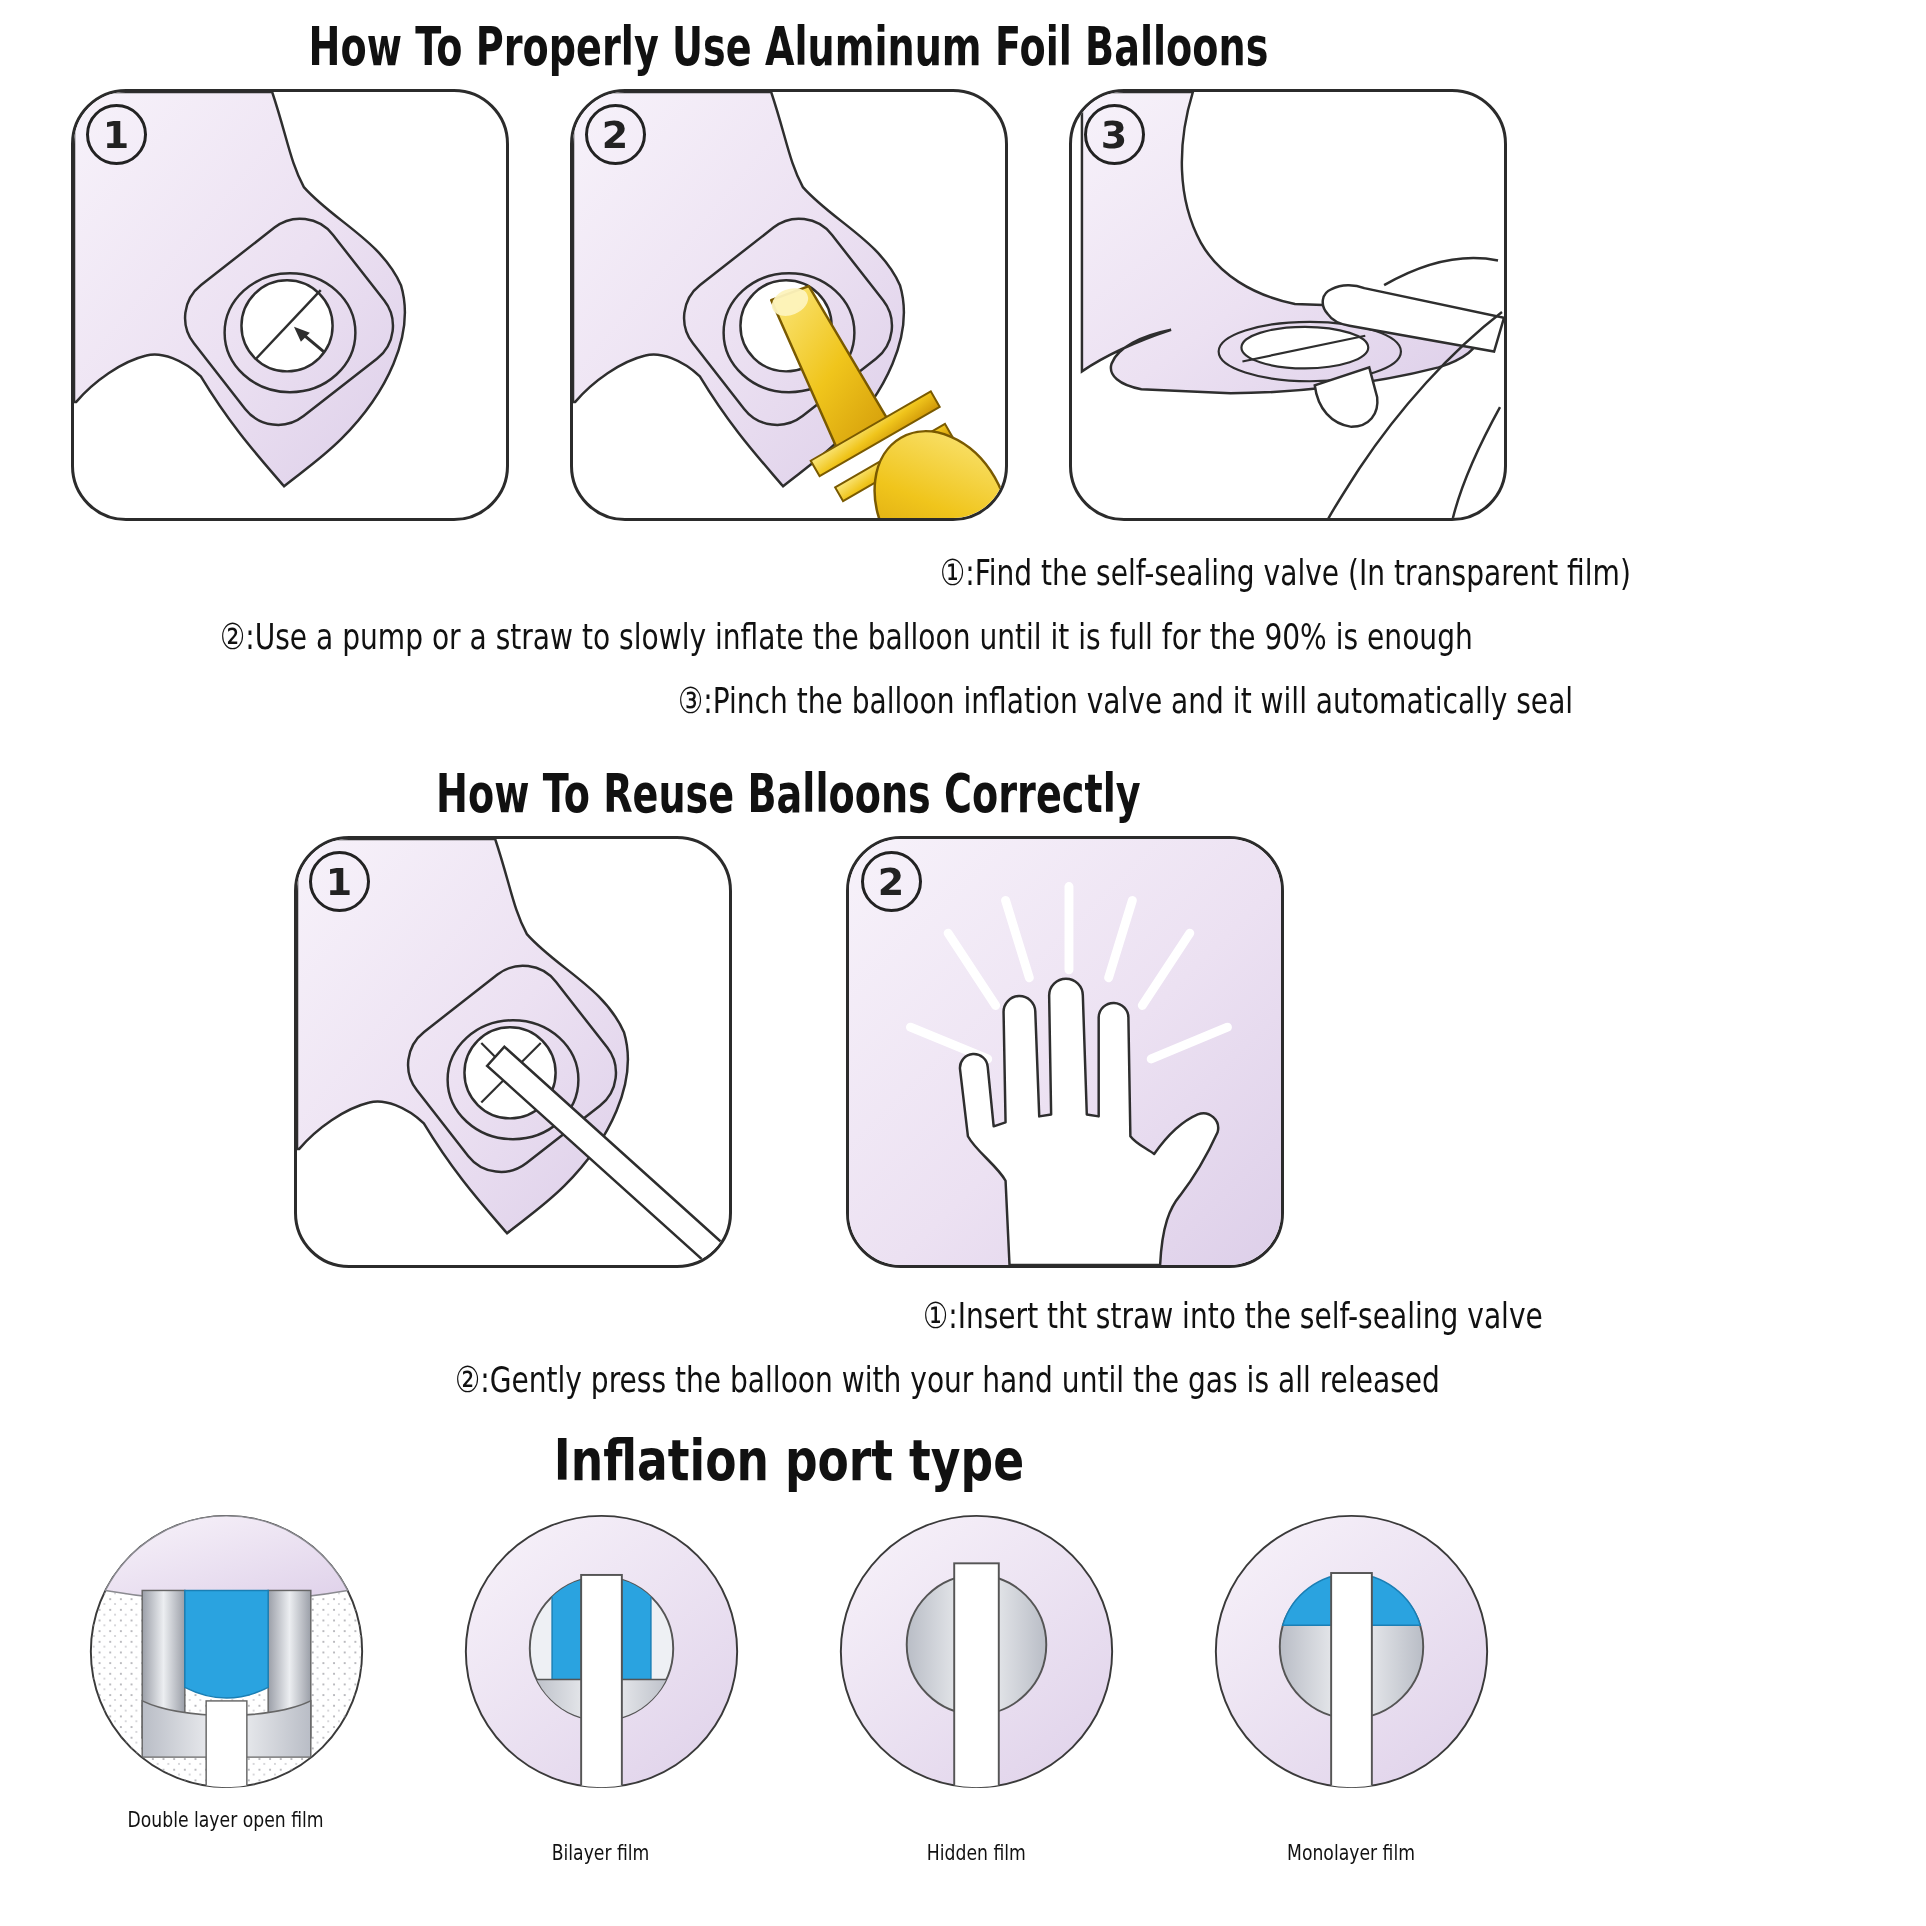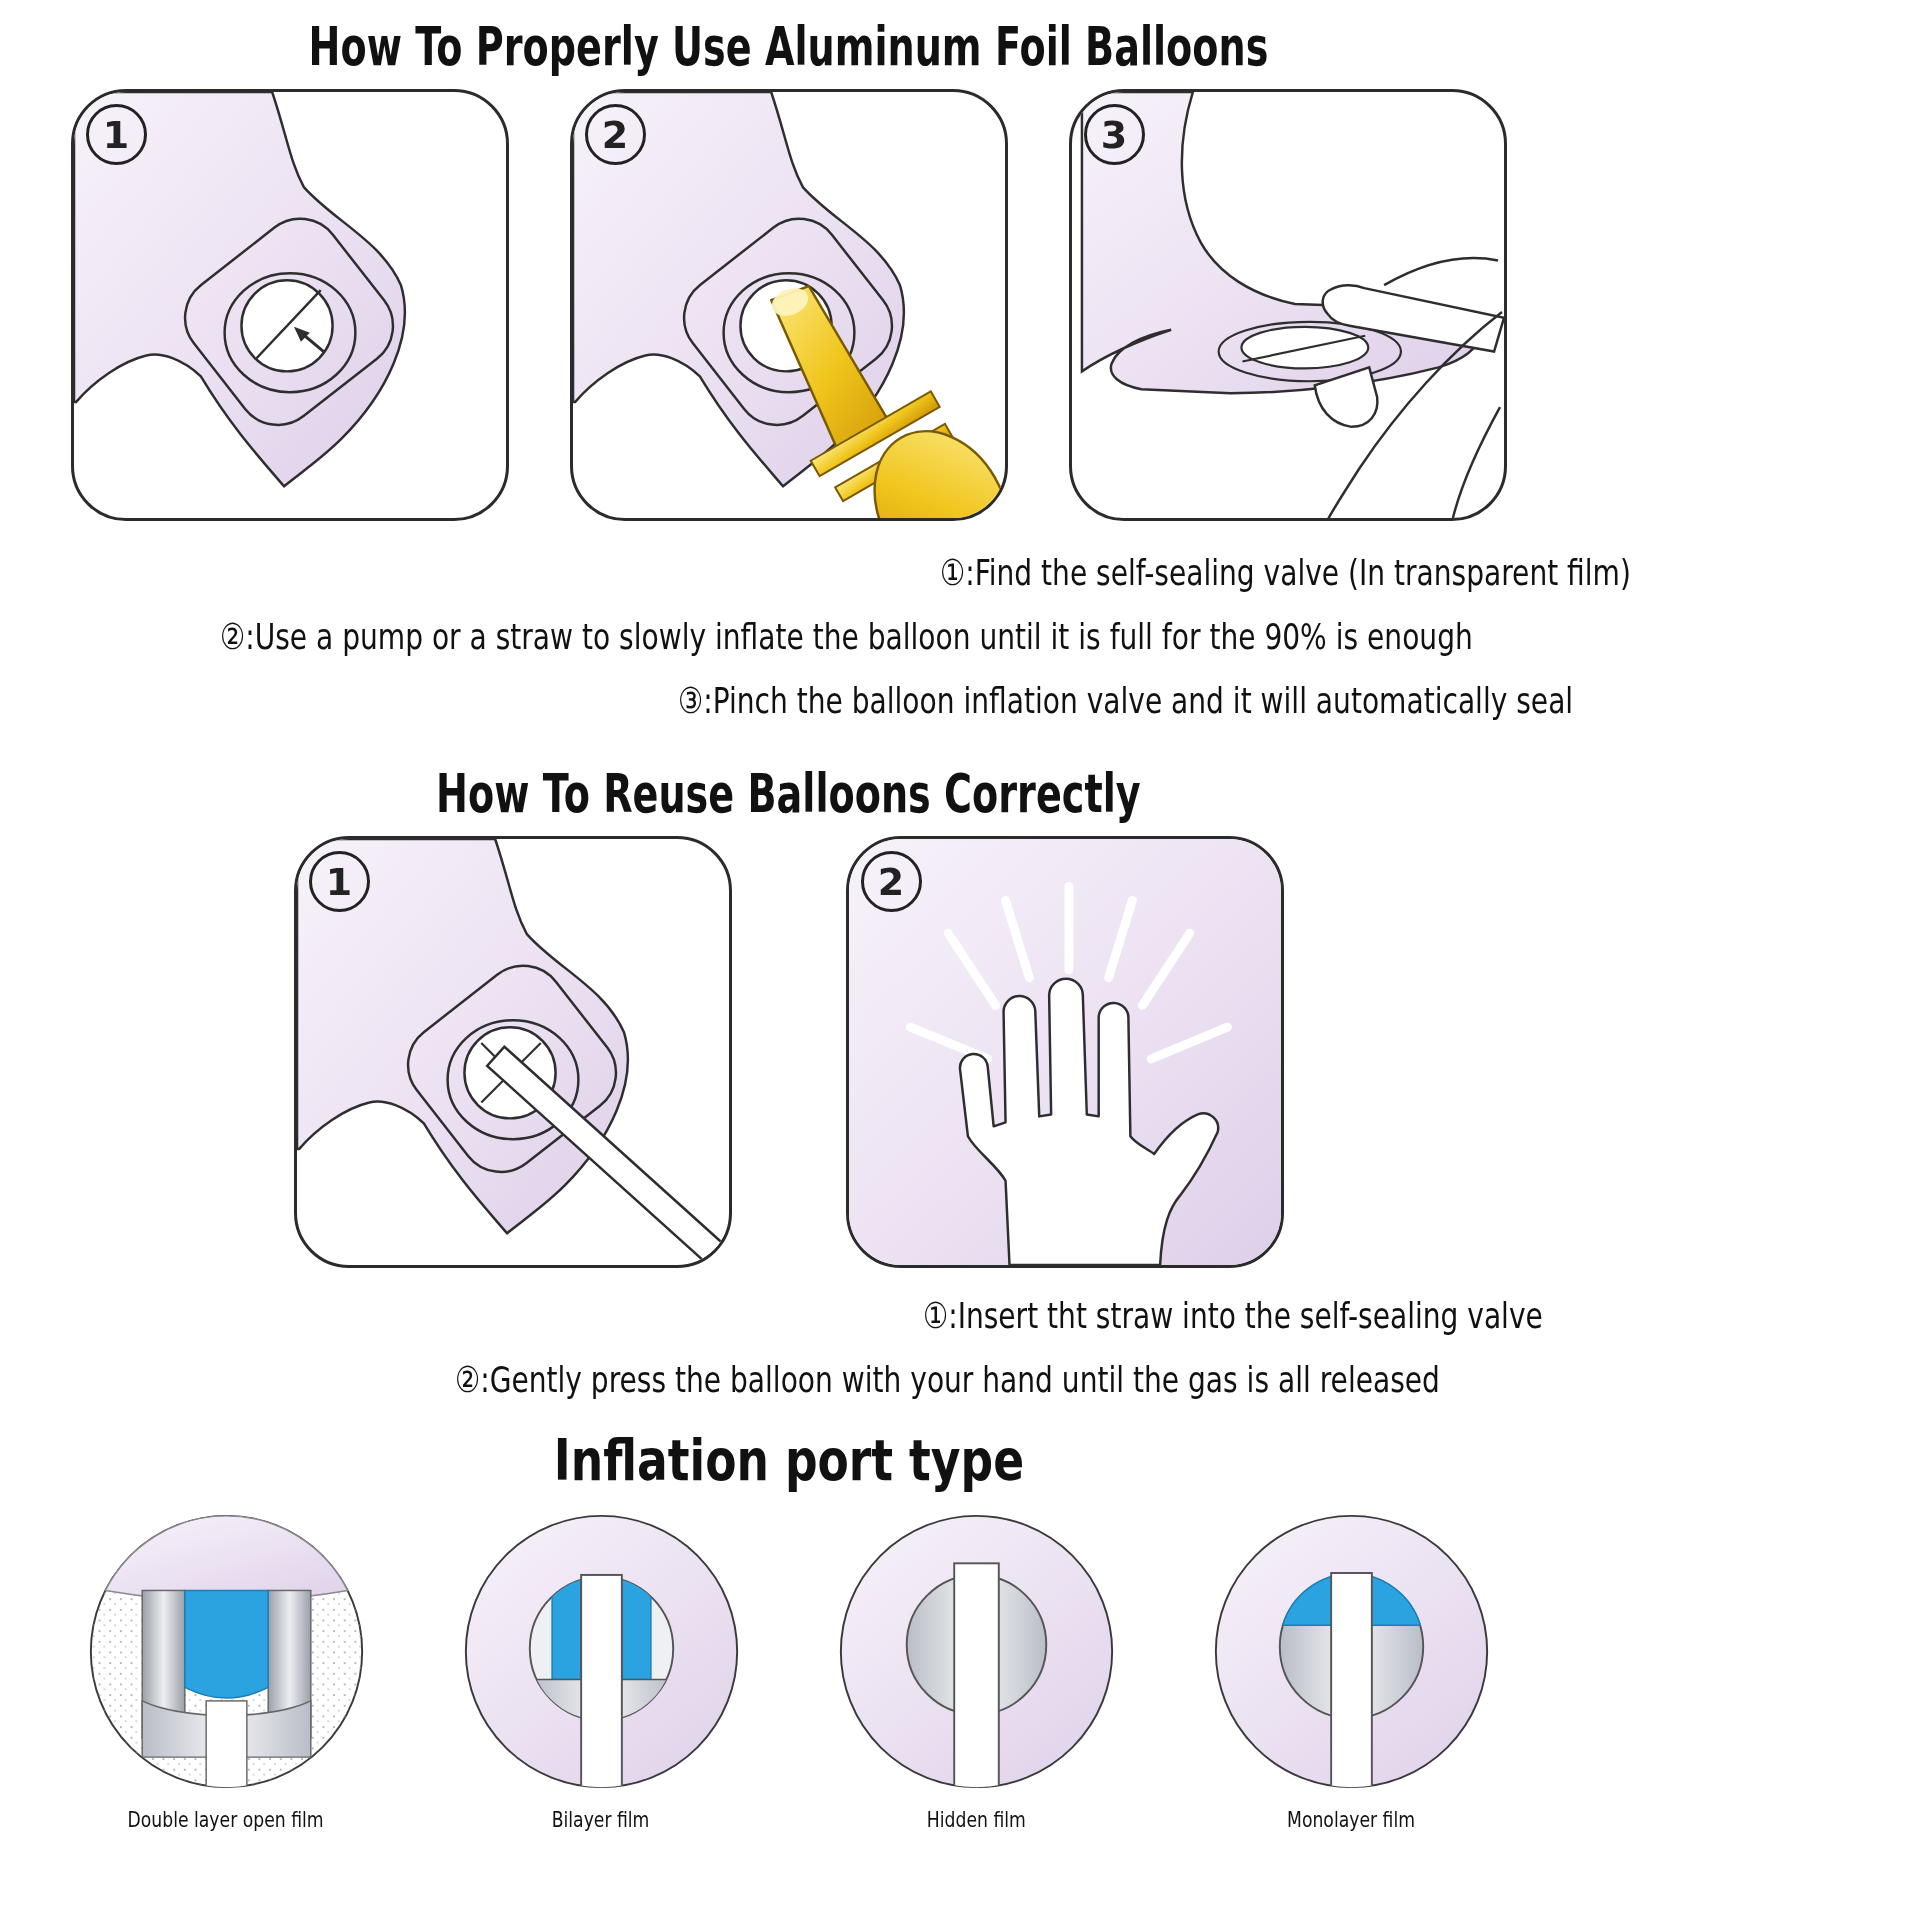--- a/index.html
+++ b/index.html
@@ -20,21 +20,21 @@
          display:flex;align-items:center;justify-content:center;font-size:38px;font-weight:bold;color:#222;
          background:transparent;}
 
   .instr{align-self:flex-start;margin-top:20px;margin-left:220px;}
   .instr2{margin-left:455px;margin-top:16px;}
   .instr .line{font-size:36px;line-height:64px;white-space:nowrap;text-align:right;}
   .instr .line span{display:inline-block;transform:scaleX(0.78);transform-origin:left center;}
 
   .circles-row{display:flex;justify-content:center;margin-top:16px;}
   .circle-item{width:281px;display:flex;flex-direction:column;align-items:center;flex:0 0 auto;}
-  .circle-item + .circle-item{margin-left:94px;}
+  .circle-item + .circle-item{margin-left:94px;gap:33px;}
   .circle-item svg{display:block;width:281px;height:281px;}
   .circle-label{margin-top:16px;font-size:21px;white-space:nowrap;}
   .circle-label span{display:inline-block;transform:scaleX(0.82);transform-origin:center;}
 
   .footnote{margin-top:10px;font-size:36px;font-weight:bold;width:100%;display:flex;justify-content:center;}
   .footnote span{display:inline-block;transform:scaleX(0.80);transform-origin:center;white-space:nowrap;}
 </style>
 </head>
 <body>
 

